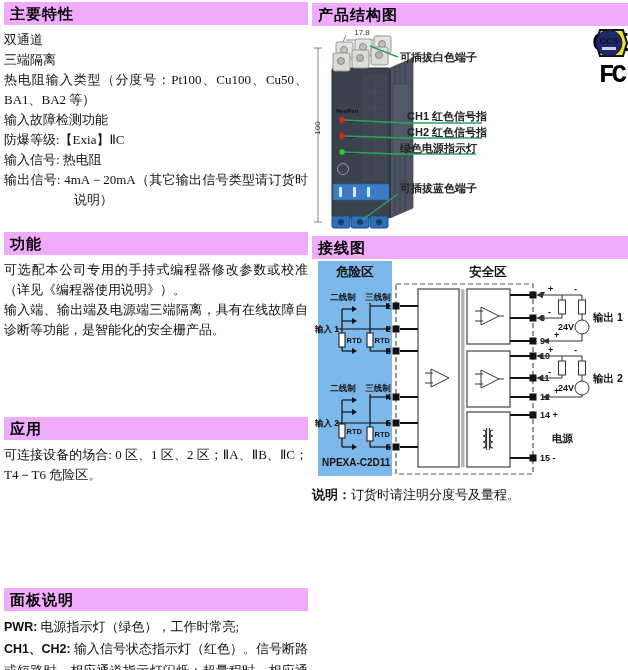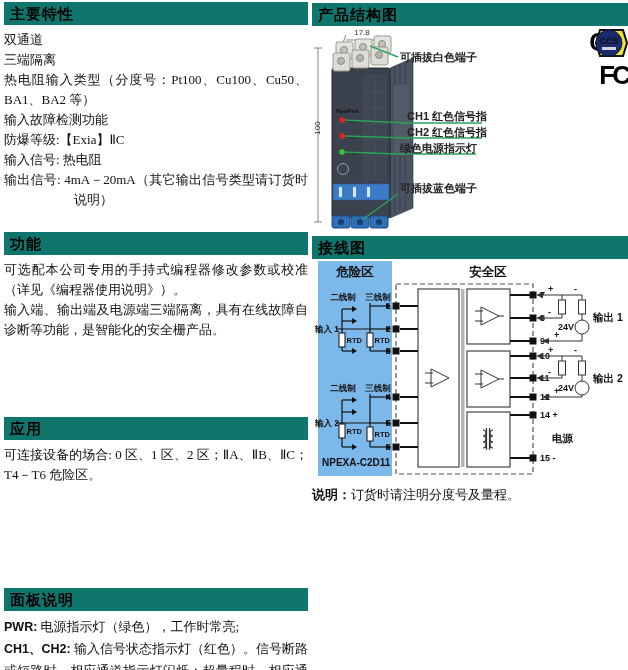--- a/index.html
+++ b/index.html
@@ -1,30 +1,30 @@
 <!DOCTYPE html>
 <html><head>
 <meta charset="utf-8">
 <style>
   *{margin:0;padding:0;box-sizing:border-box}
   html,body{width:628px;height:670px}
   body{position:relative;background:#fff;color:#111;font-family:"Liberation Serif",serif;overflow:hidden}
   .sec{position:absolute;left:4px;width:304px}
-  .sec-h{background:#0f766e;font-weight:bold;font-size:15px;line-height:21px;padding:1px 6px;
+  .sec-h{background:#f0abfc;font-weight:bold;font-size:15px;line-height:21px;padding:1px 6px;
          font-family:"Liberation Sans",sans-serif;letter-spacing:1px;color:#000;margin-bottom:5px}
   .sec p{font-size:13px;line-height:20px;text-align:justify;color:#101010}
   .sec p.hang{padding-left:70px;text-indent:-70px}
   .sec.panel p{line-height:21px}
   .sec p b{font-family:"Liberation Sans",sans-serif;font-size:12.5px}
   .rh{position:absolute;width:317px}
   .figure{position:absolute;left:312px;top:26px;width:316px;height:210px}
   .figure svg{position:absolute;left:0;top:0}
-  .certs{position:absolute;right:0;top:3px;width:33px;display:flex;flex-direction:column;gap:5px;align-items:flex-end}
+  .certs{position:absolute;right:0;top:3px;width:33px;display:flex;flex-direction:column;gap:5px;align-items:center}
   .cert-ce{font-family:"Liberation Sans",sans-serif;font-weight:bold;font-size:25px;line-height:27px;letter-spacing:2px;color:#000}
-  .cert-fc{font-family:Liberation Sans, sans-serif;font-weight:bold;font-size:26px;line-height:28px;letter-spacing:-3px;color:#000}
+  .cert-fc{font-family:Liberation Mono, monospace;font-weight:bold;font-size:26px;line-height:28px;letter-spacing:-3px;color:#000}
   .wsvg{position:absolute;left:312px;top:259px}
   .note{position:absolute;left:312px;top:486px;font-size:13px;color:#101010}
   .note b{font-family:"Liberation Sans",sans-serif;font-size:13px}
   svg text{font-family:"Liberation Sans",sans-serif;fill:#111}
   .zone{font-weight:bold;font-size:12.5px}
   .wire-lbl{font-weight:bold;font-size:8.5px}
   .io-lbl{font-weight:bold;font-size:10.5px}
   .tnum{font-weight:bold;font-size:9px}
   .sgn{font-weight:bold;font-size:9px}
   .rtd{font-weight:bold;font-size:7.5px}

